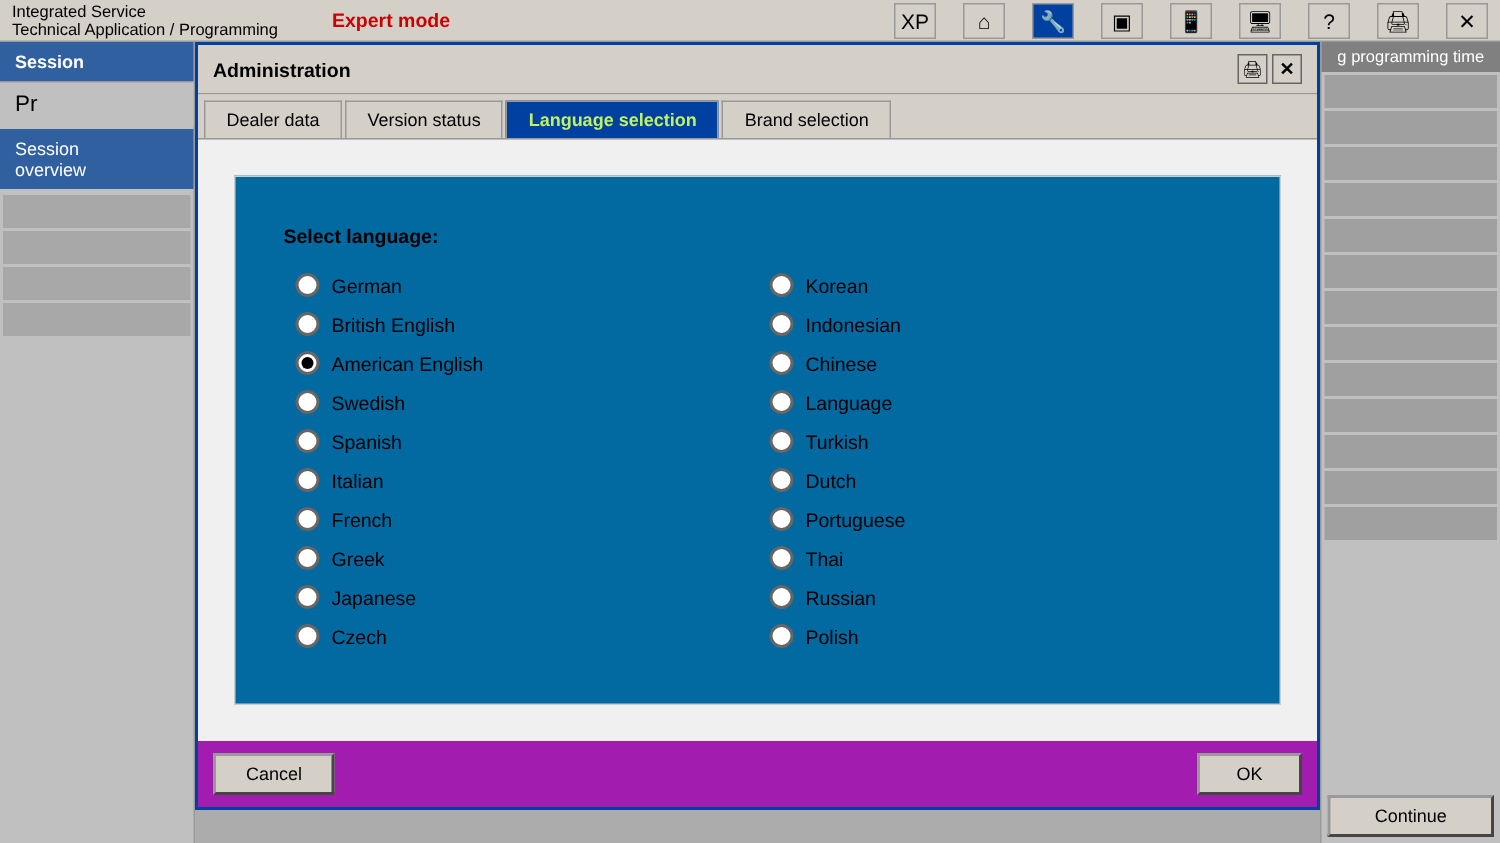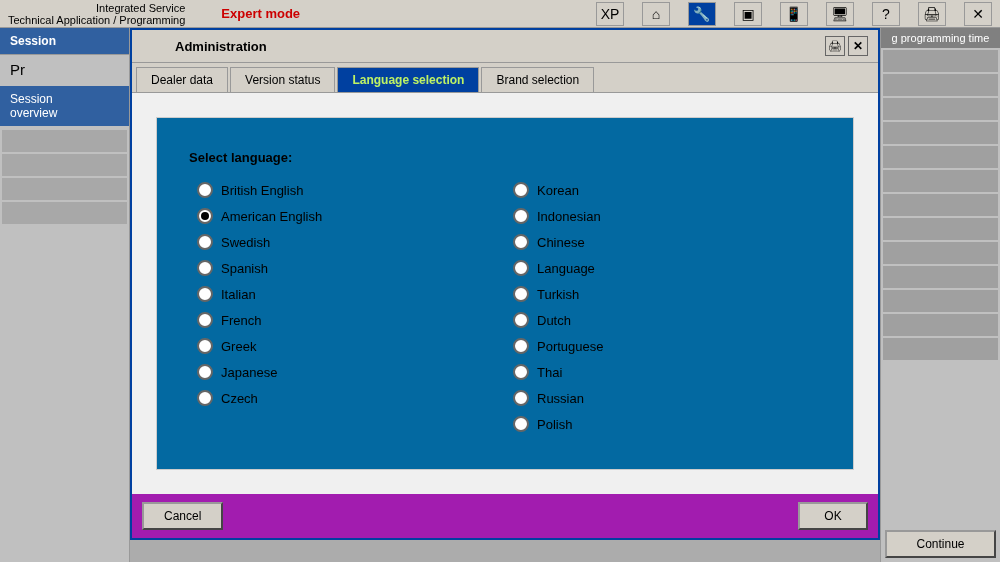--- a/index.html
+++ b/index.html
@@ -119,21 +119,21 @@
     }
 
     .dialog-titlebar {
       background: #d4d0c8;
       padding: 6px 10px;
       display: flex;
       justify-content: space-between;
       align-items: center;
       border-bottom: 1px solid #999;
     }
-    .dialog-title { font-size: 13px; font-weight: bold; margin-left: 33px; }
+    .dialog-title { font-size: 13px; font-weight: bold; }
     .dialog-close-btn {
       width: 20px; height: 20px;
       background: #d4d0c8;
       border: 1px solid #666;
       display: flex; align-items: center; justify-content: center;
       cursor: pointer;
       font-size: 12px;
       font-weight: bold;
     }
     .dialog-titlebar-icons {
@@ -280,21 +280,21 @@
     }
     .gray-row {
       height: 22px;
       background: #a8a8a8;
     }
   </style>
 </head>
 <body>
 
 <div class="top-bar">
-  <div style="display:flex;align-items:center;gap:16px;text-align:right;">
+  <div style="display:flex;align-items:center;gap:16px;">
     <div class="top-bar-left">
       <span>Integrated Service</span>
       <span>Technical Application / Programming</span>
     </div>
     <span class="expert-mode">Expert mode</span>
   </div>
   <div class="top-bar-icons">
     <div class="top-bar-icon">XP</div>
     <div class="top-bar-icon">⌂</div>
     <div class="top-bar-icon active">🔧</div>
@@ -357,20 +357,24 @@
             </div>
           </div>
 
           <div class="dialog-body">
             <div class="select-language-label">Select language:</div>
             <div class="language-grid">
 
               <div>
                 <div class="language-item">
                   <div class="radio-btn"></div>
+                  <span>German</span>
+                </div>
+                <div class="language-item">
+                  <div class="radio-btn"></div>
                   <span>British English</span>
                 </div>
                 <div class="language-item">
                   <div class="radio-btn selected"></div>
                   <span>American English</span>
                 </div>
                 <div class="language-item">
                   <div class="radio-btn"></div>
                   <span>Swedish</span>
                 </div>

